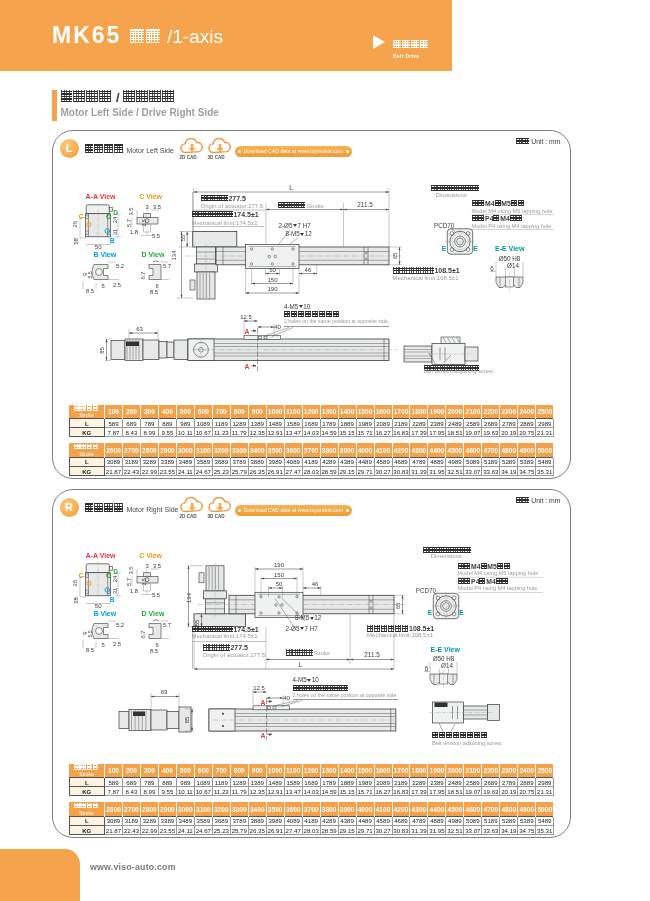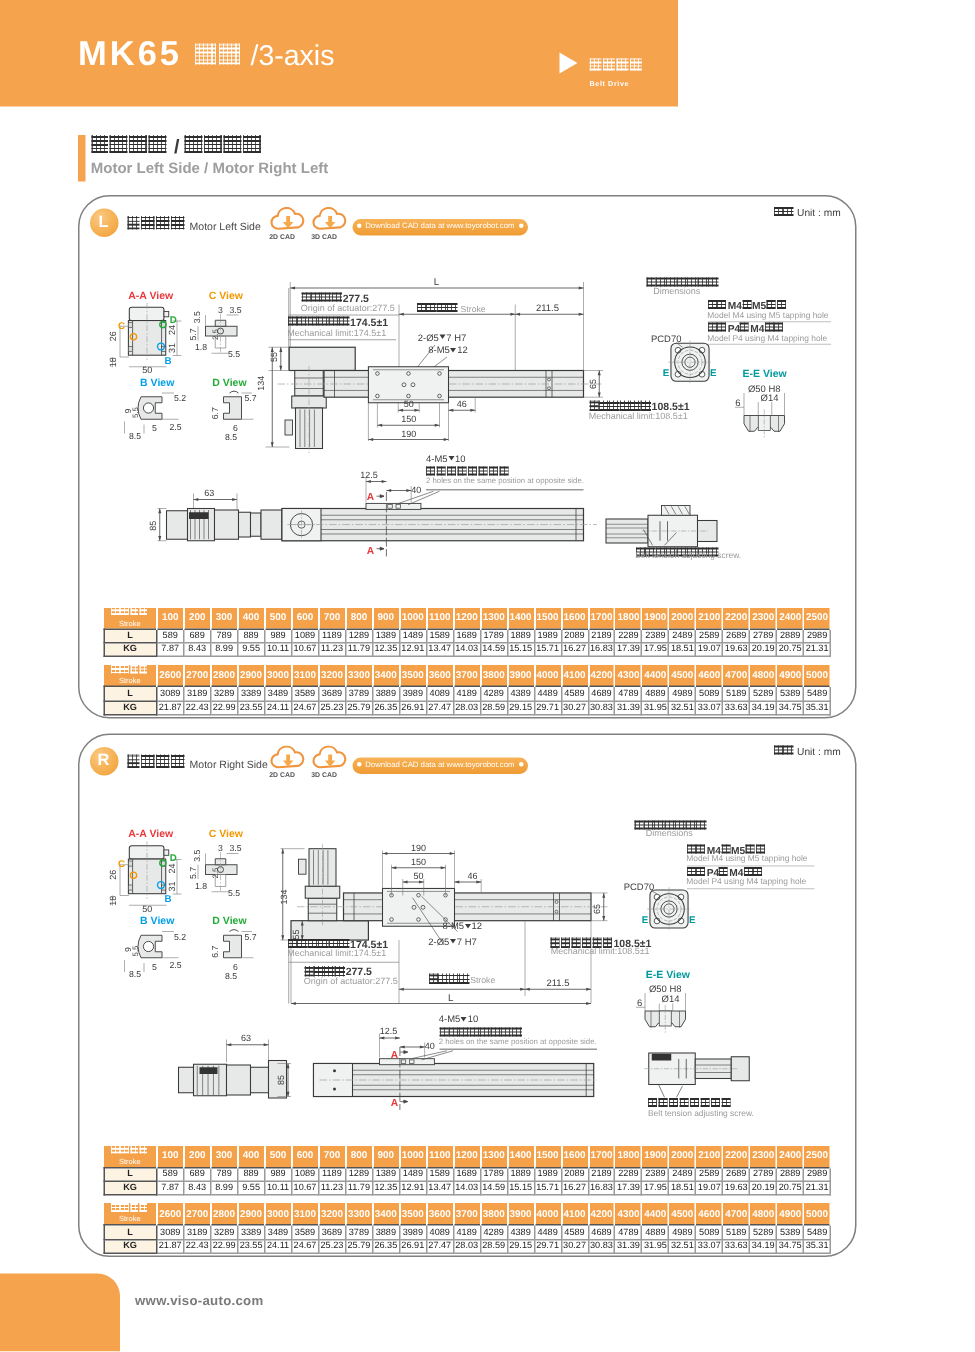--- a/index.html
+++ b/index.html
@@ -29,27 +29,27 @@
 .tb td{text-align:center;padding:0;overflow:hidden}
 .th td{background:#f5a149;color:#fff;font-weight:bold;font-size:6.6px;border-right:0.8px solid #fff}
 .th td.tl{font-size:6.2px}
 .th .st{font-size:5px;font-weight:normal;margin-top:0.5px}
 .tr1 td{border:0.6px solid #9a9a9a;border-top:0.8px solid #555;background:#fff;font-size:6.1px}
 .tr1 td.tc{background:#fdf3e2;font-weight:bold;border:0.8px solid #555}
 #foot{position:absolute;left:0;top:848.5px;width:79.5px;height:52.5px;background:#f5a34c;border-top-right-radius:15px}
 #foott{position:absolute;left:90px;top:862px;font-size:8.8px;font-weight:bold;color:#7a7a7a;letter-spacing:0.2px}
 </style></head><body>
 <div id="hdr"></div>
-<div id="hT"><b>MK65 </b><i class="kw" style="width:14.1px;height:14.4px;margin-right:1.9px;vertical-align:0px"></i><i class="kw" style="width:14.1px;height:14.4px;margin-right:1.9px;vertical-align:0px"></i><span class="ax"> /3-axis</span></div>
+<div id="hT"><b>MK65 </b><i class="kw" style="width:14.1px;height:14.4px;margin-right:1.9px;vertical-align:0px"></i><i class="kw" style="width:14.1px;height:14.4px;margin-right:1.9px;vertical-align:0px"></i><span class="ax"> /1-axis</span></div>
 <div id="htri"></div>
 <div id="hbd"><i class="kw" style="width:7.9px;height:8.1px;margin-right:1.1px;vertical-align:0px"></i><i class="kw" style="width:7.9px;height:8.1px;margin-right:1.1px;vertical-align:0px"></i><i class="kw" style="width:7.9px;height:8.1px;margin-right:1.1px;vertical-align:0px"></i><i class="kw" style="width:7.9px;height:8.1px;margin-right:1.1px;vertical-align:0px"></i><div class="bd">Belt Drive</div></div>
 <div id="sec">
     <div id="secbar"></div>
     <div id="sect"><i class="kd" style="width:11.4px;height:11.7px;margin-right:1.6px;vertical-align:0px"></i><i class="kd" style="width:11.4px;height:11.7px;margin-right:1.6px;vertical-align:0px"></i><i class="kd" style="width:11.4px;height:11.7px;margin-right:1.6px;vertical-align:0px"></i><i class="kd" style="width:11.4px;height:11.7px;margin-right:1.6px;vertical-align:0px"></i> / <i class="kd" style="width:11.4px;height:11.7px;margin-right:1.6px;vertical-align:0px"></i><i class="kd" style="width:11.4px;height:11.7px;margin-right:1.6px;vertical-align:0px"></i><i class="kd" style="width:11.4px;height:11.7px;margin-right:1.6px;vertical-align:0px"></i><i class="kd" style="width:11.4px;height:11.7px;margin-right:1.6px;vertical-align:0px"></i></div>
-    <div id="sece">Motor Left Side / Motor Right Left</div>
+    <div id="sece">Motor Left Side / Drive Right Side</div>
   </div>
 <div class="panel" style="top:130px">
     <div class="pcirc">L</div>
     <div style="position:absolute;left:32px;top:13px;font-size:10px;font-weight:bold;color:#3a3a3a;white-space:nowrap"><i class="kd" style="width:8.8px;height:9.0px;margin-right:1.2px;vertical-align:0px"></i><i class="kd" style="width:8.8px;height:9.0px;margin-right:1.2px;vertical-align:0px"></i><i class="kd" style="width:8.8px;height:9.0px;margin-right:1.2px;vertical-align:0px"></i><i class="kd" style="width:8.8px;height:9.0px;margin-right:1.2px;vertical-align:0px"></i><span style="font-size:7px;font-weight:normal;color:#4a4a4a"> Motor Left Side</span></div>
     <svg class="cloud" style="left:126px;top:7px" width="26" height="19" viewBox="0 0 26 19">
 <path d="M6.5,14.5 a4.3,4.3 0 0 1 -0.4,-8.6 a6,6 0 0 1 11.6,-1.3 a4.6,4.6 0 0 1 1.9,9.0 z" fill="#fff" stroke="#f0953f" stroke-width="1.4"></path>
 <path d="M11.8,6 h2.6 v4 h2.2 l-3.5,4.2 l-3.5,-4.2 h2.2 z" fill="#f5a94b"></path>
     </svg>
     <div class="ov" style="left:127px;top:25px;font-size:4.6px;font-weight:bold;color:#555">2D CAD</div>
     <svg class="cloud" style="left:154px;top:7px" width="26" height="19" viewBox="0 0 26 19">

